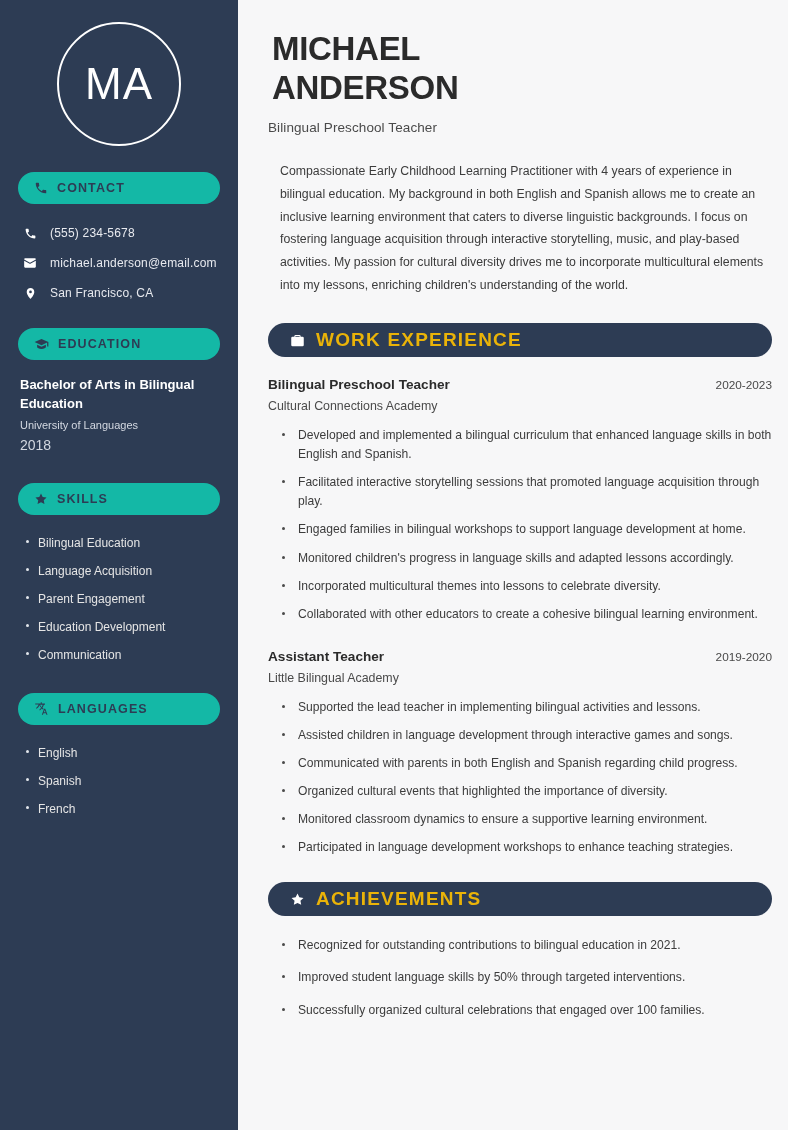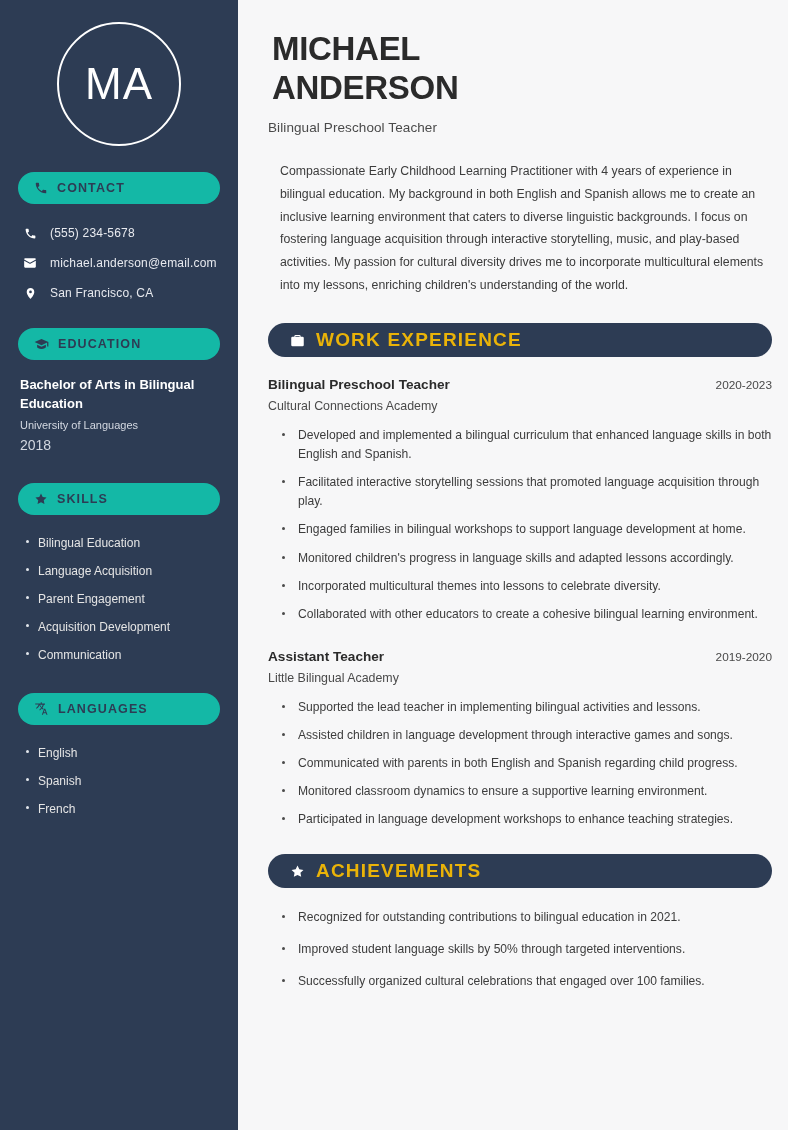--- a/index.html
+++ b/index.html
@@ -311,21 +311,21 @@
         <svg width="14" height="14" viewBox="0 0 24 24" fill="currentColor">
             <path d="M12 2.5l2.9 6 6.6.9-4.8 4.6 1.2 6.5L12 17.4 6.1 20.5l1.2-6.5L2.5 9.4l6.6-.9 2.9-6z"></path>
           </svg>
       </span>
       <span class="pill-label">SKILLS</span>
     </div>
     <ul class="side-list">
       <li>Bilingual Education</li>
       <li>Language Acquisition</li>
       <li>Parent Engagement</li>
-      <li>Acquisition Development</li>
+      <li>Education Development</li>
       <li>Communication</li>
     </ul>
 
     <div class="pill">
       <span class="pill-icon">
         <svg width="15" height="15" viewBox="0 0 24 24" fill="currentColor">
             <path d="M11.5 4H2v1.6h5.3C6.8 7.6 5.3 9.6 3.2 11l.9 1.4c2.3-1.5 3.9-3.6 4.6-5.8h.1c.5 1.6 1.5 3.1 2.8 4.3l-3.1 2.9.9 1.3 3.2-3 1.9 1.7.8-1.4-1.8-1.6c1.2-1.4 2-3.1 2.3-4.8h1.7V4h-5.1V2h-1.6v2h1.7zm2.4 2.1c-.3 1.3-.9 2.6-1.8 3.7-1.1-1.1-1.9-2.4-2.3-3.7h4.1zM18 12.5h-1.9l-3.6 9.3h1.8l.8-2.2h3.9l.8 2.2h1.8L18 12.5zm-2.3 5.6 1.4-3.8 1.4 3.8h-2.8z"></path>
           </svg>
       </span>
       <span class="pill-label">LANGUAGES</span>
@@ -376,20 +376,21 @@
     <div class="job">
       <div class="job-head">
         <span class="job-role">Assistant Teacher</span>
         <span class="job-dates">2019-2020</span>
       </div>
       <div class="job-company">Little Bilingual Academy</div>
       <ul class="main-list">
         <li>Supported the lead teacher in implementing bilingual activities and lessons.</li>
         <li>Assisted children in language development through interactive games and songs.</li>
         <li>Communicated with parents in both English and Spanish regarding child progress.</li>
+        <li>Organized cultural events that highlighted the importance of diversity.</li>
         <li>Monitored classroom dynamics to ensure a supportive learning environment.</li>
         <li>Participated in language development workshops to enhance teaching strategies.</li>
       </ul>
     </div>
 
     <div class="sec-header sec-block-ach">
       <span class="sec-icon">
         <svg width="15" height="15" viewBox="0 0 24 24" fill="currentColor">
             <path d="M12 2.5l2.9 6 6.6.9-4.8 4.6 1.2 6.5L12 17.4 6.1 20.5l1.2-6.5L2.5 9.4l6.6-.9 2.9-6z"></path>
           </svg>

